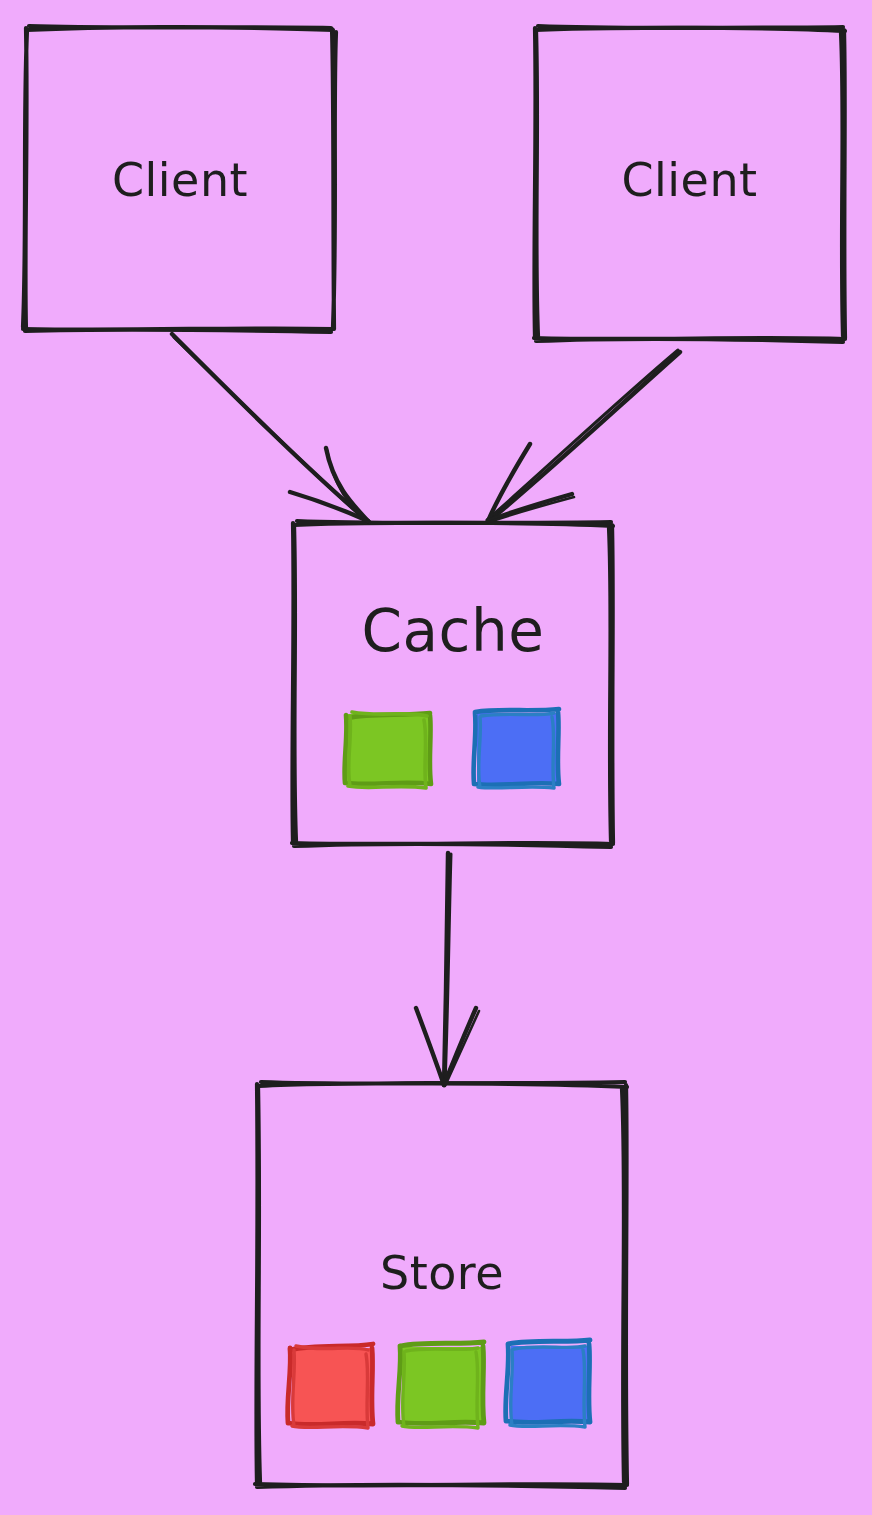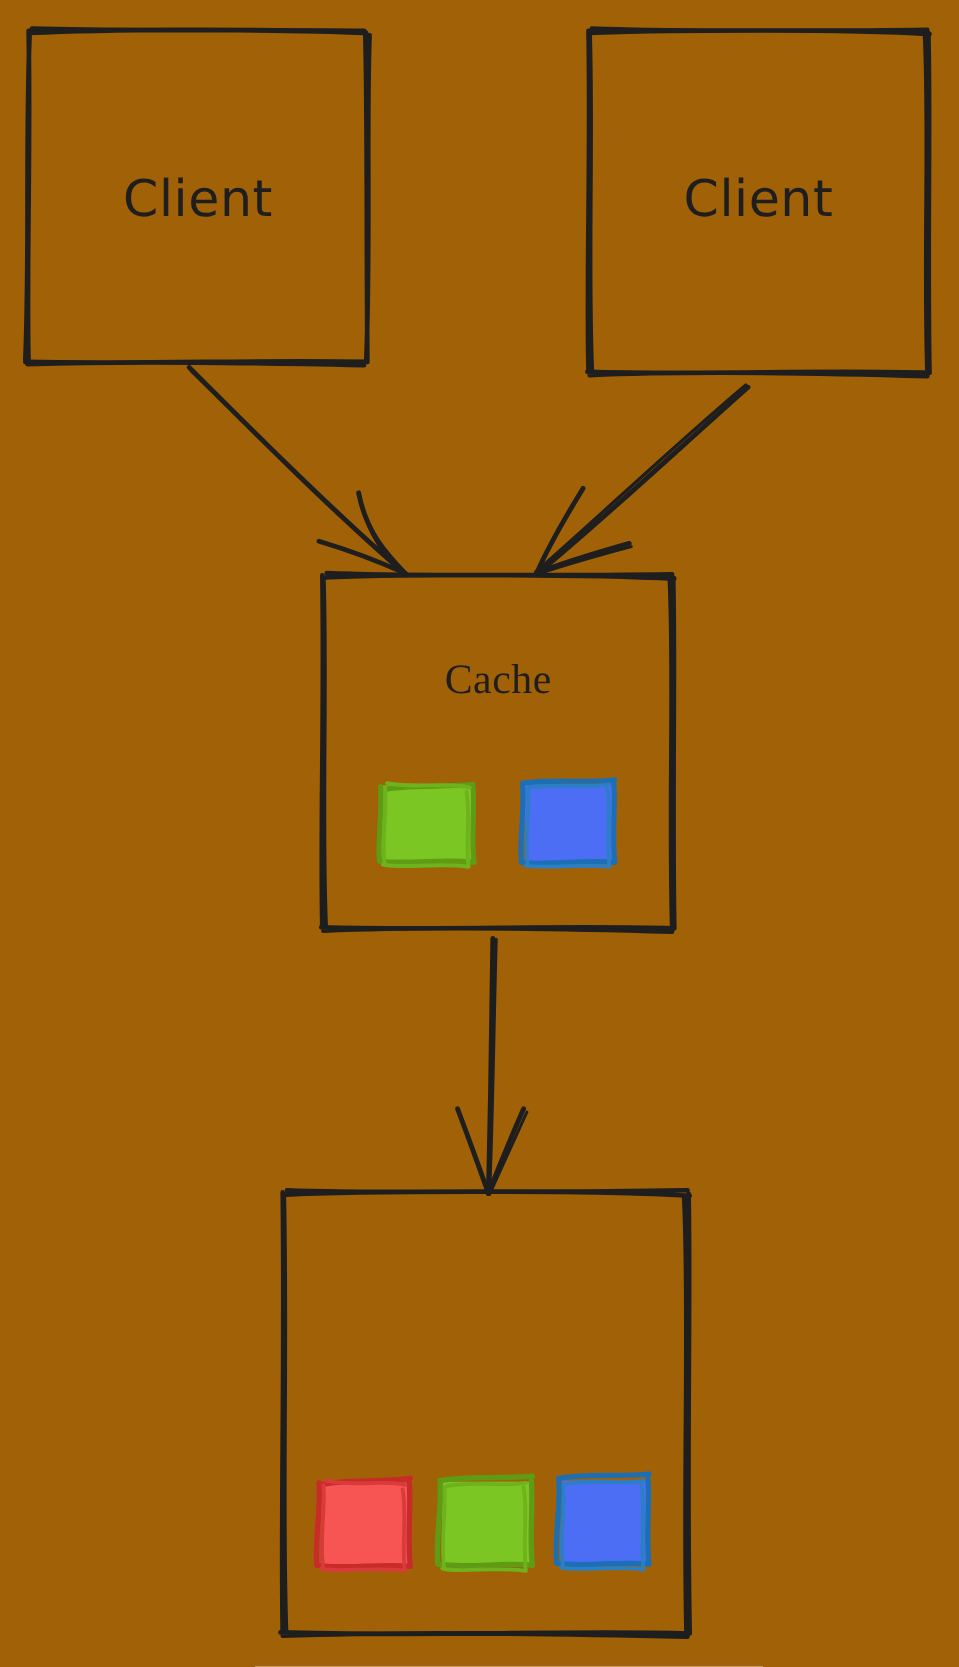--- a/index.html
+++ b/index.html
@@ -10,21 +10,21 @@
   body {
     width: 872px;
     height: 1515px;
     font-family: "DejaVu Sans", sans-serif;
     overflow: hidden;
   }
   #diagram-canvas {
     position: relative;
     width: 872px;
     height: 1515px;
-    background: #a16207;
+    background: #f0abfc;
   }
   svg.layer {
     position: absolute;
     top: 0;
     left: 0;
     width: 872px;
     height: 1515px;
   }
   .node-label {
     position: absolute;
@@ -34,22 +34,21 @@
     font-weight: 400;
     letter-spacing: 0.5px;
     white-space: pre;
     user-select: none;
     line-height: 1.25;
   }
   .label-client {
     font-size: 46px;
   }
   .label-cache {
-    font-size: 38px;
-    font-family: Liberation Serif, serif;
+    font-size: 58px;
   }
   .label-store {
     font-size: 46px;
   }
 </style>
 </head>
 <body>
 
 <div id="diagram-canvas">
 
@@ -149,15 +148,16 @@
 
   </svg>
 
   <div class="node-label label-client" style="left:26px; top:152px; width:308px;">Client</div>
 
   <div class="node-label label-client" style="left:534px; top:152px; width:311px;">Client</div>
 
   <div class="node-label label-cache" style="left:293px; top:595px; width:320px;">Cache</div>
 
   <div class="node-label label-store" style="left:257px; top:1130px; width:370px;">
+    <div>Store</div>
   </div>
 
 </div>
 
 </body></html>

